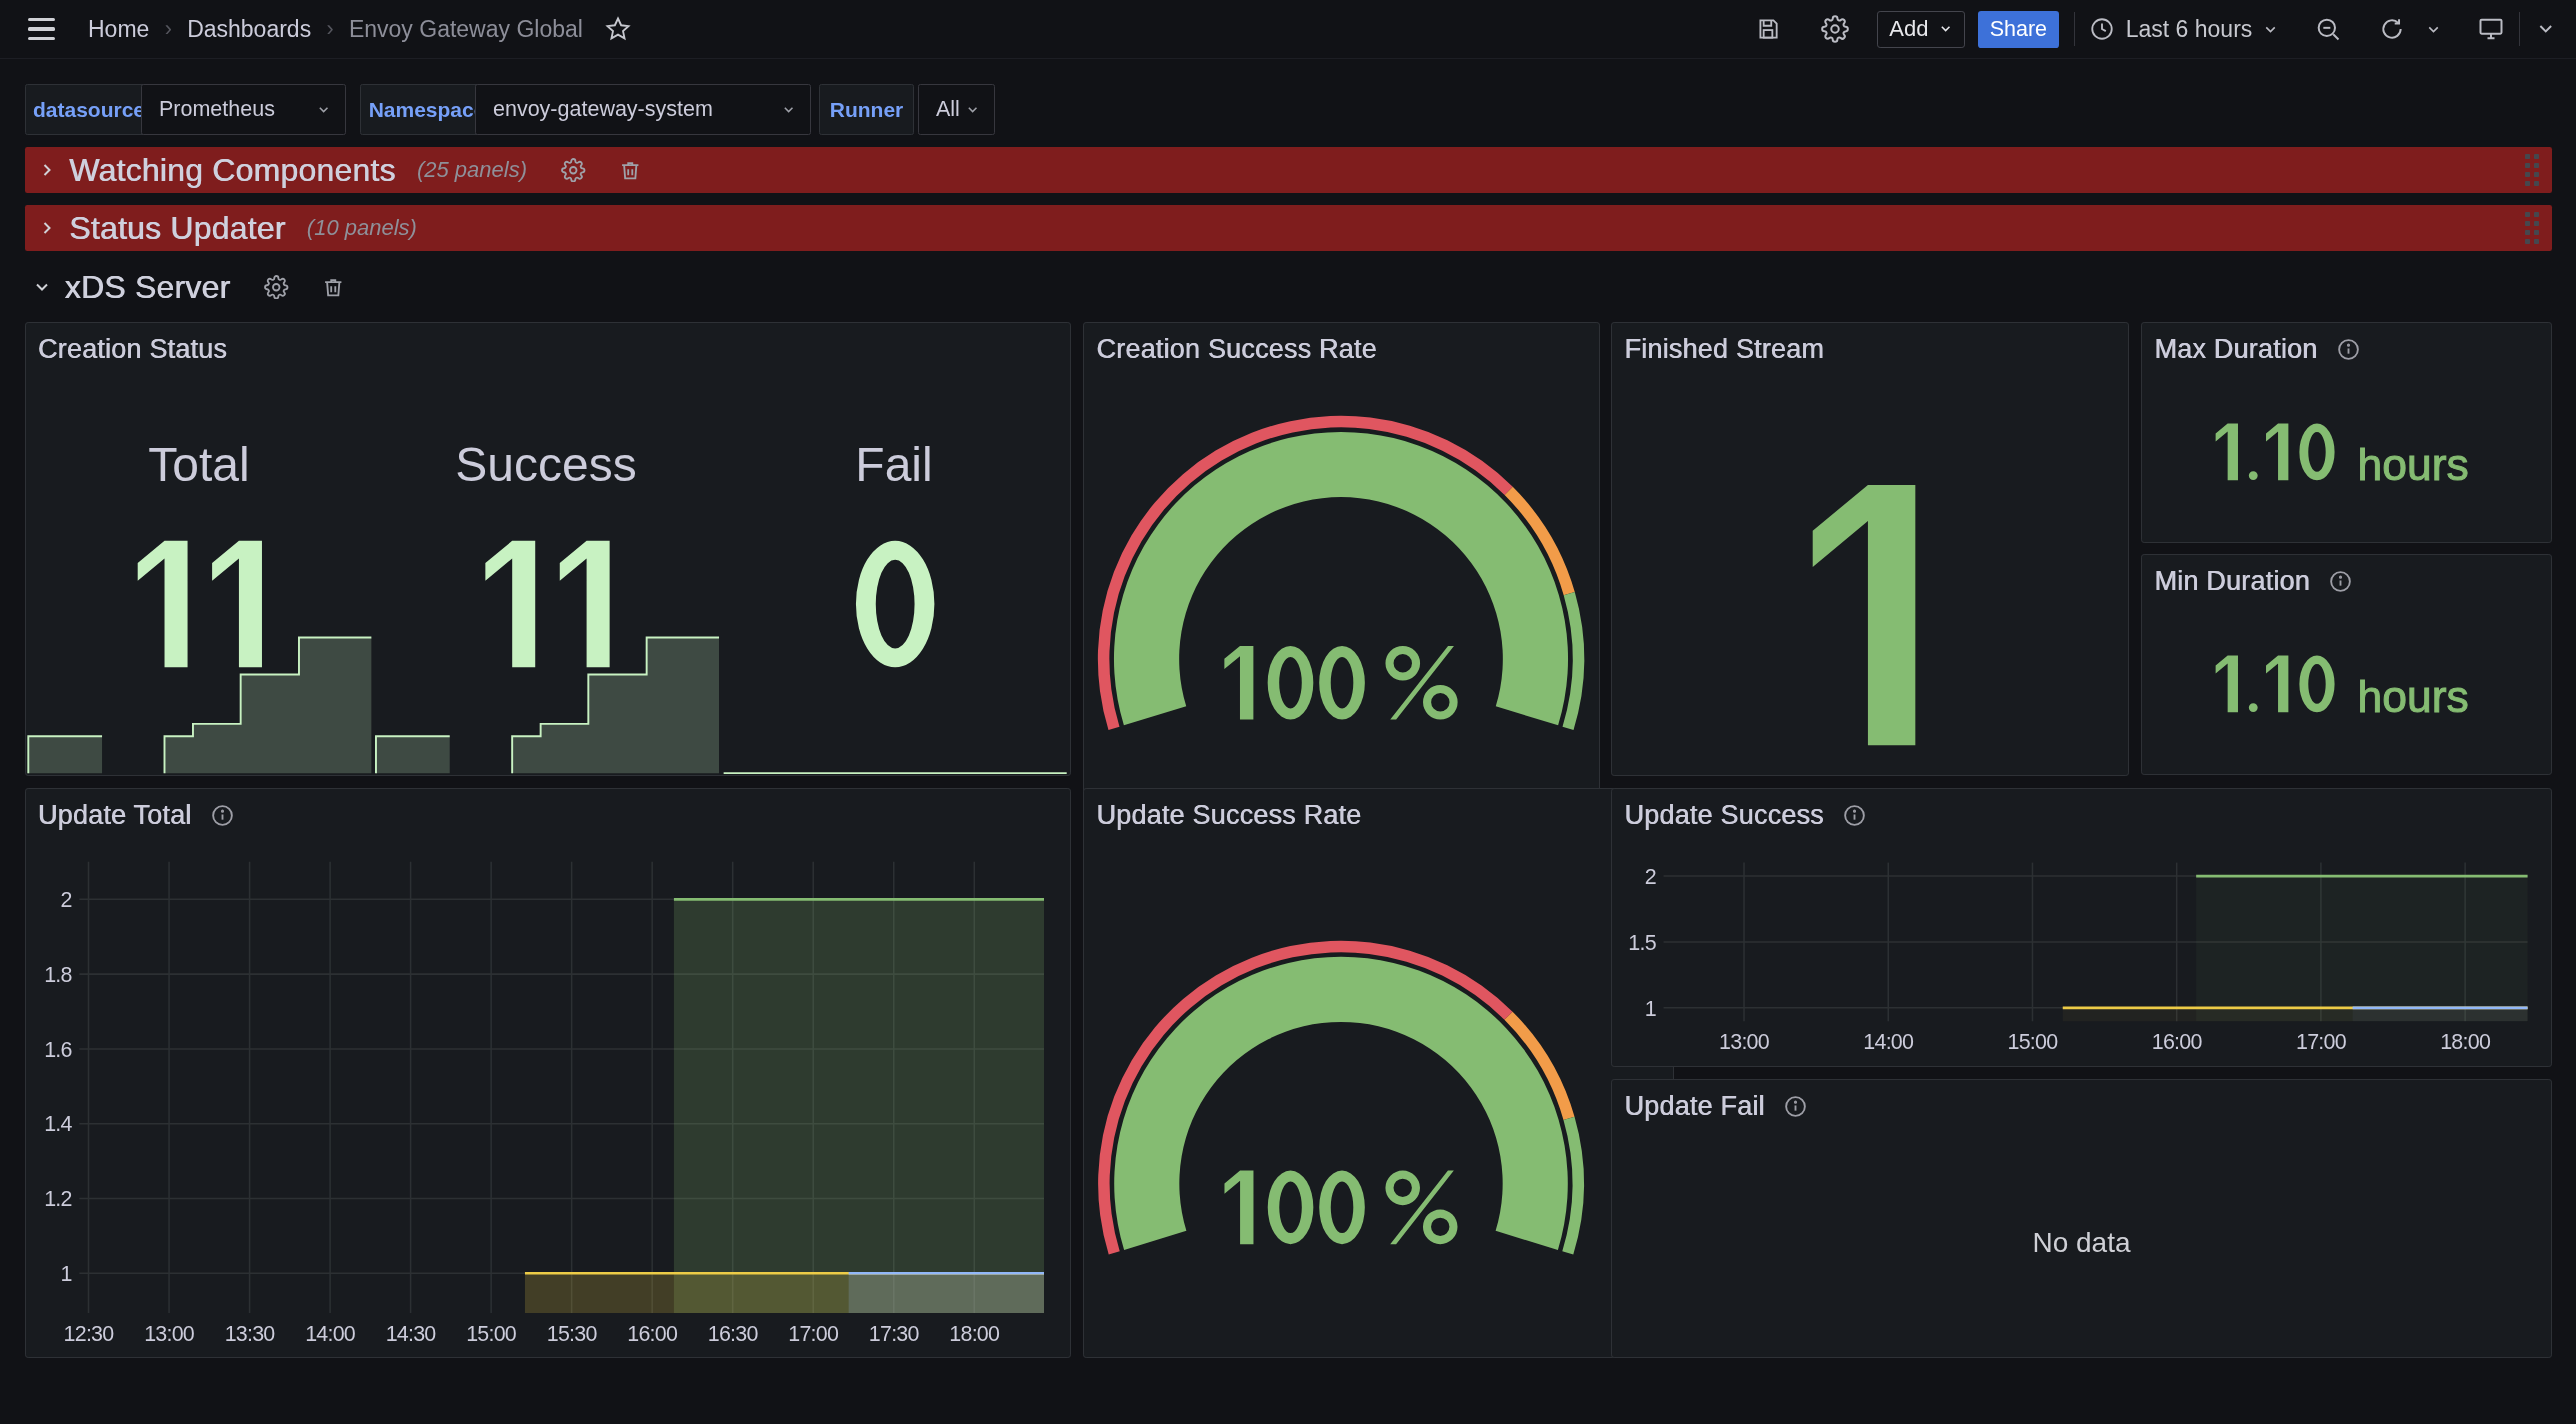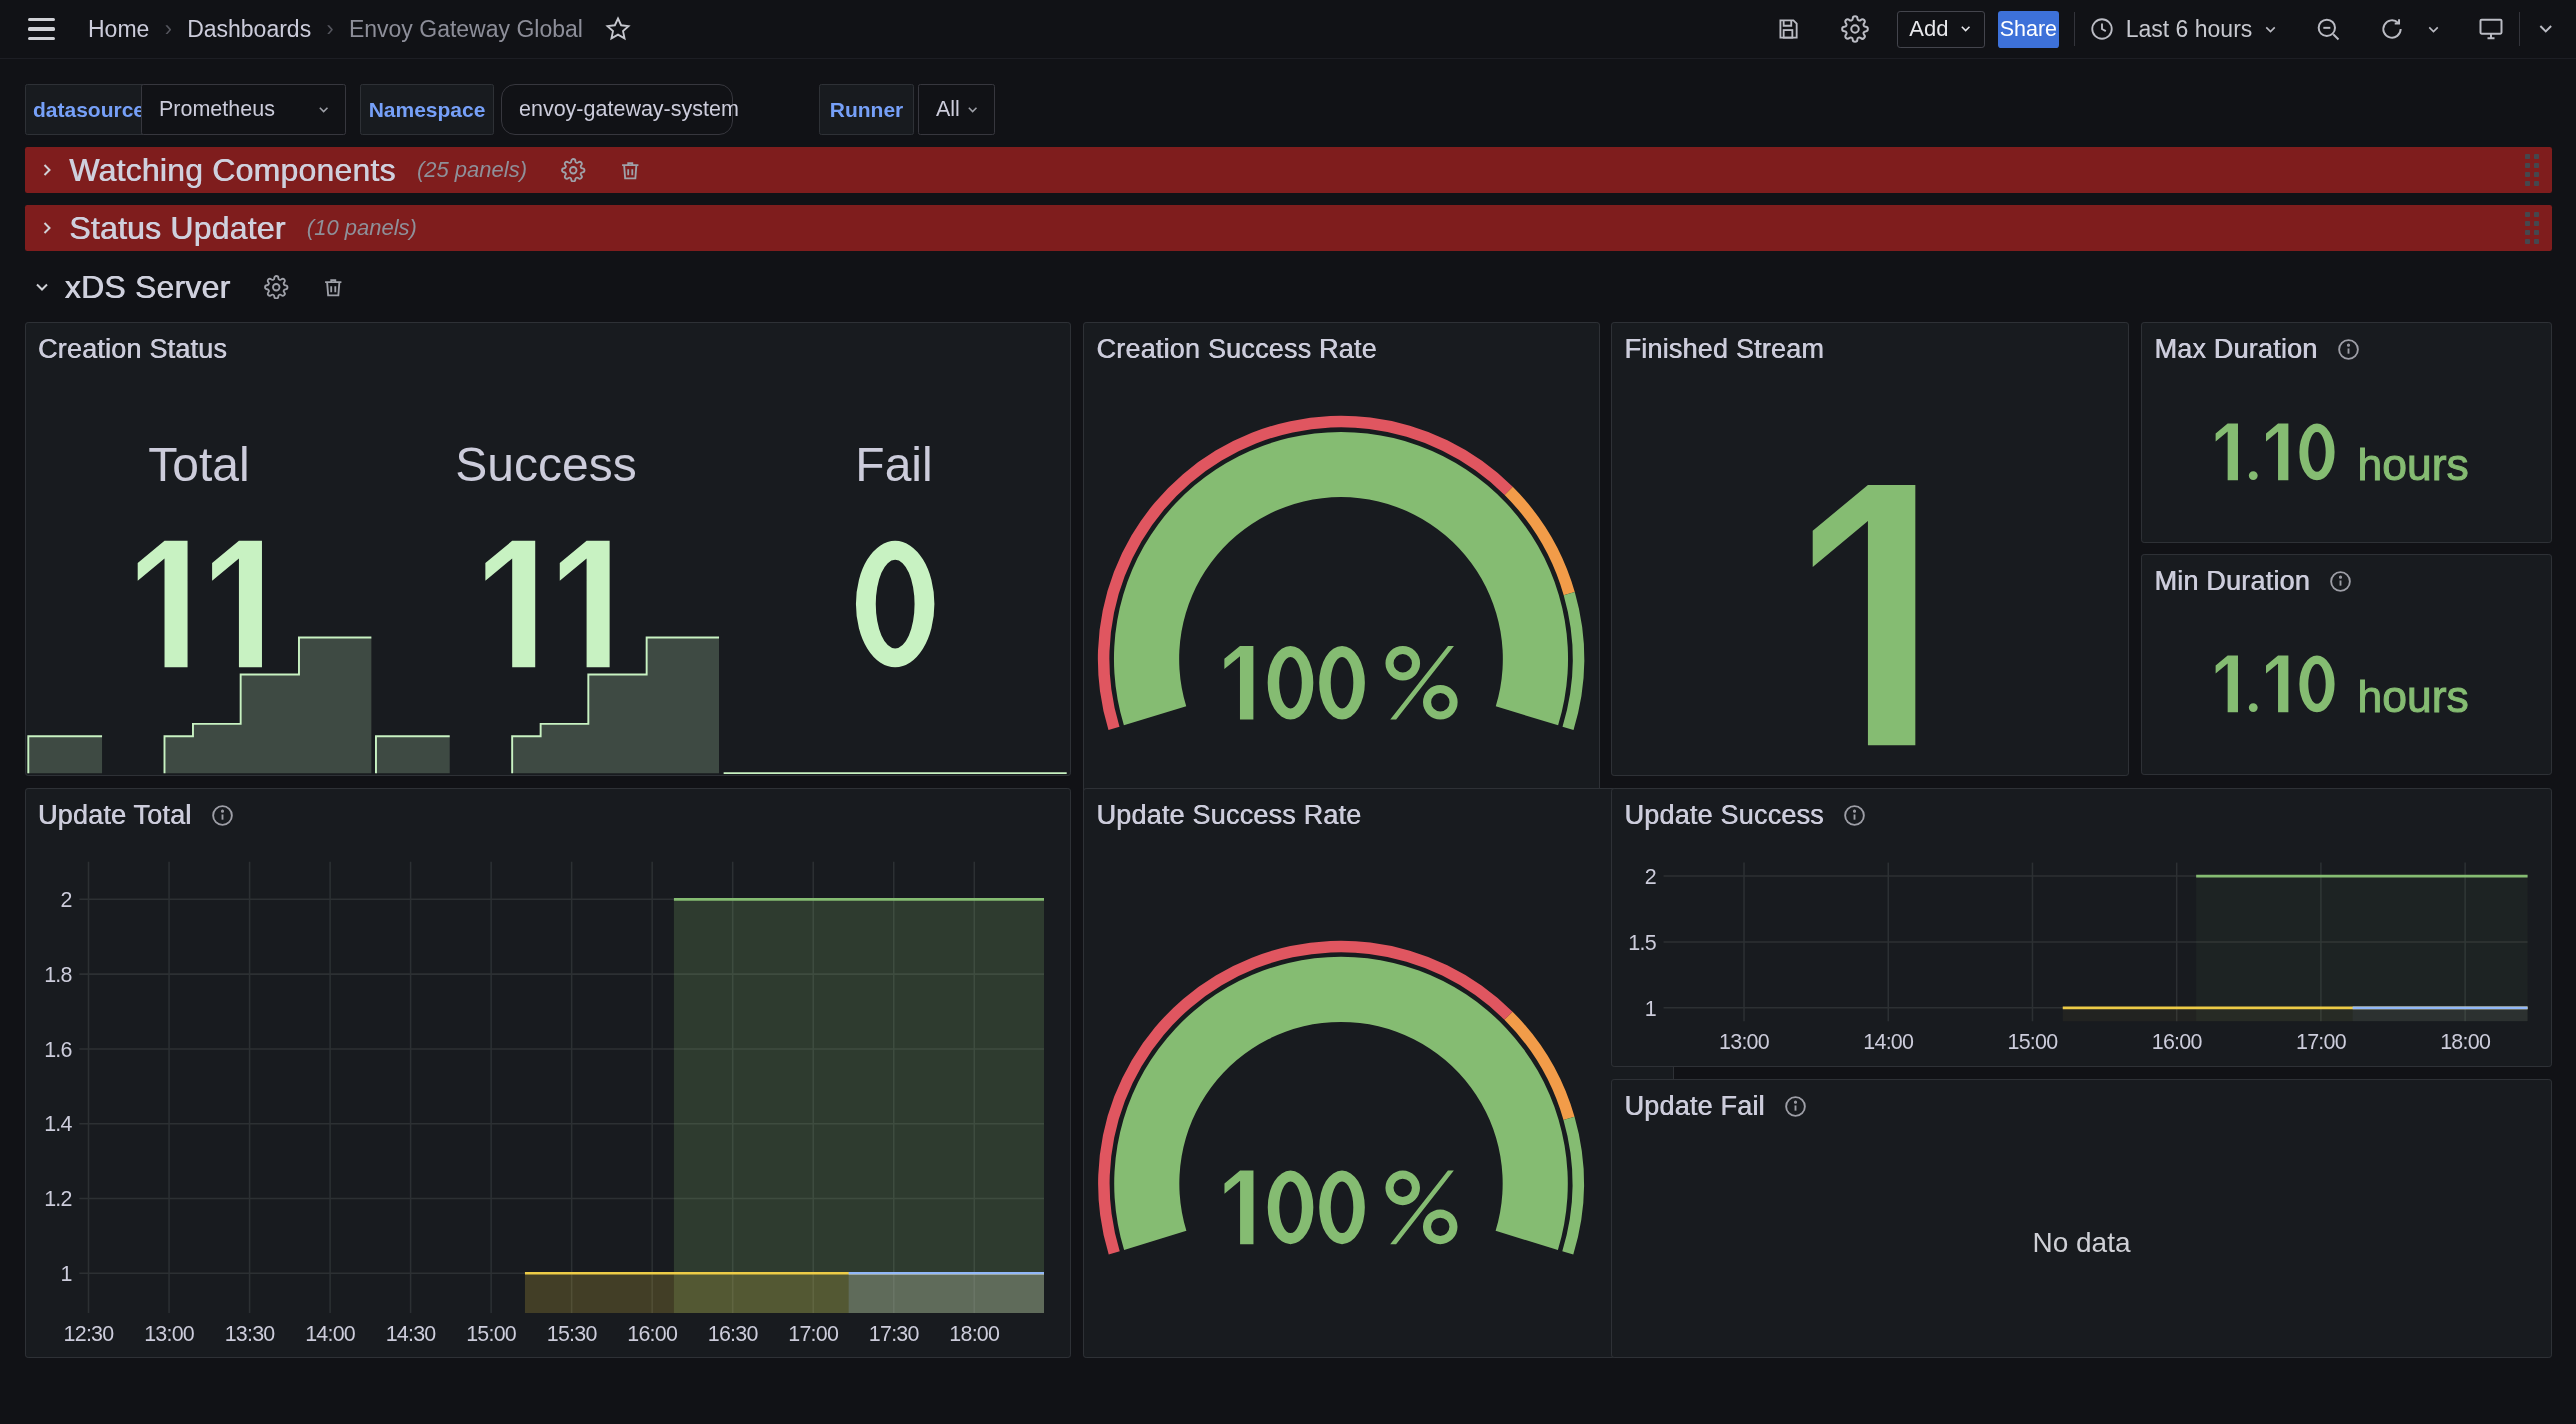--- a/index.html
+++ b/index.html
@@ -10,21 +10,21 @@
 #header { position:absolute; left:0; top:0; width:2576px; height:59px; display:flex; align-items:center; border-bottom:0.8px solid #1d1e24; }
 .hamburger { width:27px; height:21.5px; display:flex; flex-direction:column; justify-content:space-between; margin-left:28px; }
 .hamburger span { display:block; height:3.1px; border-radius:1.5px; background:#d0d1d6; }
 #breadcrumb { display:flex; align-items:center; margin-left:33px; font-size:23px; }
 .crumb { color:#ccccdb; }
 .crumb.current { color:#8d8e99; }
 .crumb-sep { color:#55565e; margin:0 15.3px; font-size:21.5px; }
 #header-right { margin-left:auto; display:flex; align-items:center; margin-right:20px; }
 .hicon { color:#bbbcc4; display:flex; align-items:center; justify-content:center; }
 .add-btn { display:flex; align-items:center; gap:9.2px; border:0.8px solid #44454d; border-radius:3.1px; height:37px; padding:0 11.5px; color:#e8e8ec; font-size:22px; margin-left:28px; }
-.share-btn { display:flex; align-items:center; background:#3d71d9; border-radius:3.1px; height:37px; padding:0 2px; color:#ffffff; font-size:21.5px; font-weight:500; margin-left:12.3px; }
+.share-btn { display:flex; align-items:center; background:#3d71d9; border-radius:3.1px; height:37px; padding:0 12px; color:#ffffff; font-size:21.5px; font-weight:500; margin-left:12.3px; }
 .vsep { width:0.8px; height:34px; background:#33343b; margin:0 14.6px; }
 .time-label { font-size:23px; color:#c7c8cf; margin:0 9.2px 0 10.7px; }
 
 .var-label, .var-value { position:absolute; top:84px; height:51px; display:flex; align-items:center; border-radius:2.3px; font-size:22px; }
 .var-label { background:#181b1f; border:1.5px solid #2e3136; color:#76a0f8; justify-content:center; font-size:21px;font-weight:bold; }
 .var-value { background:#111216; border:1.5px solid #37373e; color:#ccccdb; justify-content:space-between; padding:0 14px 0 17px; font-size:21.5px; white-space:nowrap; }
 
 .dash-row { position:absolute; left:24.5px; width:2527px; height:46px; background:#7f1d1d; border-radius:2.3px; display:flex; align-items:center; }
 .dash-row.expanded { background:transparent; }
 .row-chevron { color:#d0d1d6; margin:0 12.3px 0 12.3px; display:flex; }
@@ -134,21 +134,21 @@
 </div>
 
 <div class="var-label" style="left:24.5px; width:129px;">datasource</div>
 <div class="var-value" style="left:141px; width:205px;">
   <span>Prometheus</span>
   <svg width="15.3" height="15.3" viewBox="0 0 24 24" fill="none" stroke="#9fa1a9" stroke-width="2.4">
       <path d="M6 9l6 6 6-6"></path>
     </svg>
 </div>
 <div class="var-label" style="left:360px; width:134px;">Namespace</div>
-<div class="var-value" style="left:501px; width:232px;border-radius:14px;">
+<div class="var-value" style="left:475px; width:336px;">
   <span>envoy-gateway-system</span>
   <svg width="15.3" height="15.3" viewBox="0 0 24 24" fill="none" stroke="#9fa1a9" stroke-width="2.4">
       <path d="M6 9l6 6 6-6"></path>
     </svg>
 </div>
 <div class="var-label" style="left:819px; width:95px;">Runner</div>
 <div class="var-value" style="left:918px; width:77px;">
   <span>All</span>
   <svg width="15.3" height="15.3" viewBox="0 0 24 24" fill="none" stroke="#9fa1a9" stroke-width="2.4">
       <path d="M6 9l6 6 6-6"></path>

